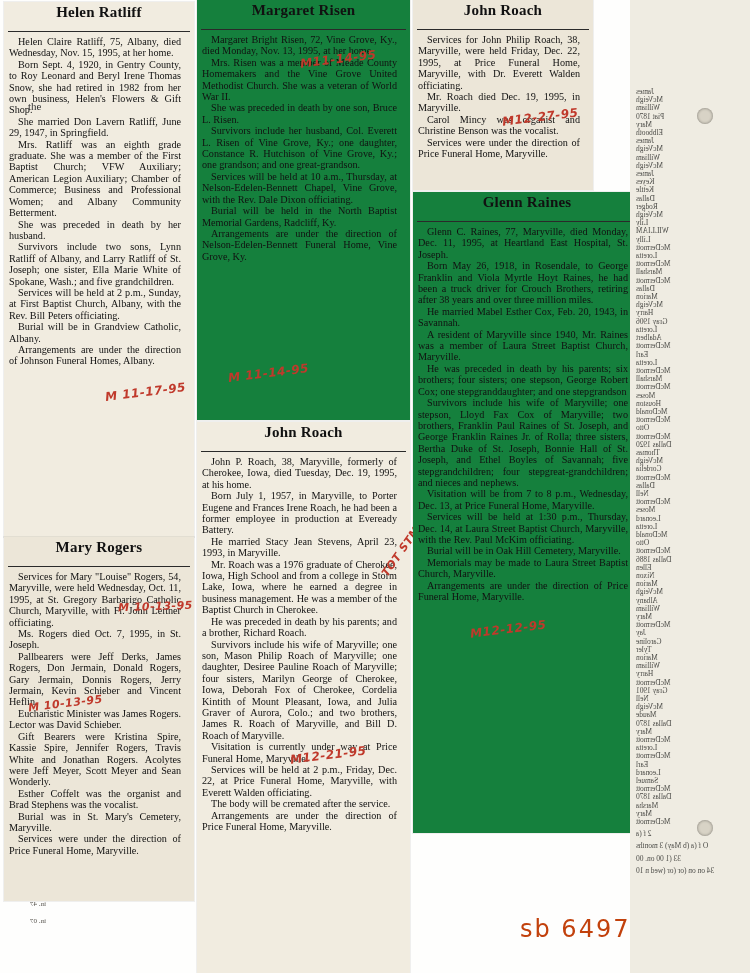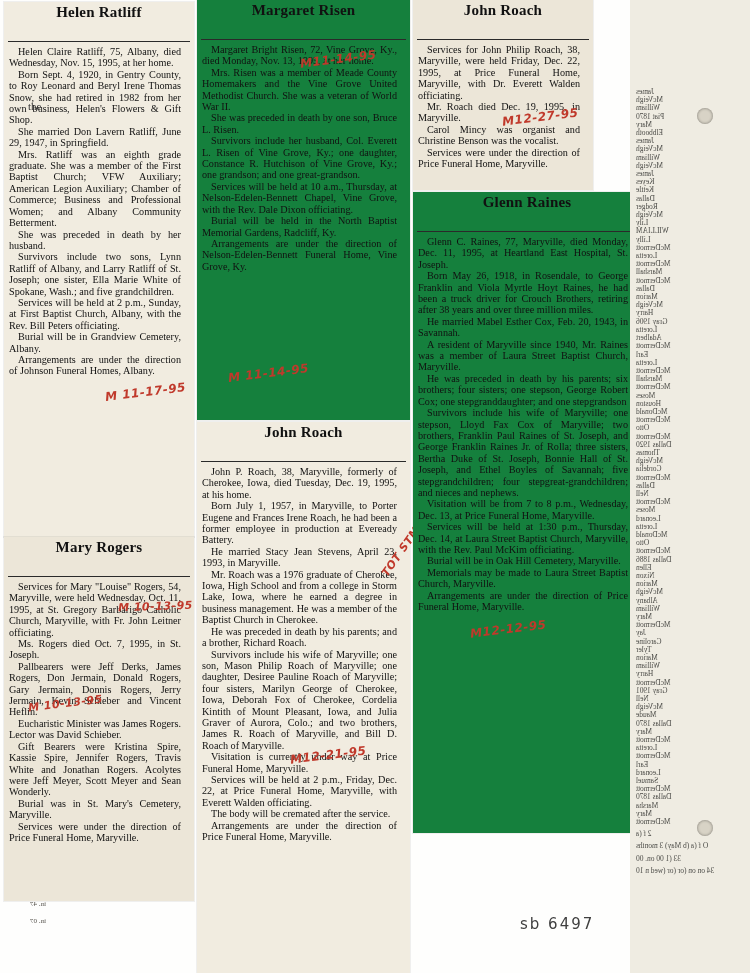--- a/index.html
+++ b/index.html
@@ -22,21 +22,21 @@
   .clip.paperA{background:#f1ece0;}
   .clip.paperB{background:#ece6d8;}
   .clip.paperC{background:#15803d;}
 
   .obit-title{
     text-align:center;
     font-weight:bold;
     font-size:15px;
     letter-spacing:0.2px;
     border-bottom:1px solid #2a2a2a;
-    padding-bottom:20px;
+    padding-bottom:10px;
     margin:2px 4px 4px 4px;
     font-family:"Liberation Serif", serif;
   }
   .body-text{
     font-size:10.2px;
     line-height:11.4px;
     text-align:justify;
     text-justify:inter-word;
     padding:0 13px 3px 5px;
     hyphens:auto;
@@ -83,22 +83,22 @@
   .punch{
     position:absolute;
     width:16px;height:16px;border-radius:50%;
     background:#d8d3c6;
     box-shadow:inset 0 0 3px rgba(0,0,0,.45);
   }
   .footer-code{
     position:absolute;
     left:520px;top:915px;
     font-family:"DejaVu Sans", sans-serif;
-    font-size:15px;
-    color:#404040;
+    font-size:24px;
+    color:#c2410c;
     letter-spacing:2px;
   }
   .micro{
     position:absolute;
     font-size:7px;line-height:8px;color:#55524c;
     font-family:"Liberation Serif", serif;
     transform:scaleX(-1);
     text-align:right;
   }
 </style>
@@ -110,34 +110,35 @@
   <div class="clip paperA" style="left:4px;top:2px;width:190px;height:535px;">
     <div class="obit-title">Helen Ratliff</div>
     <div class="body-text">
       <p>Helen Claire Ratliff, 75, Albany, died Wednesday, Nov. 15, 1995, at her home.</p>
       <p>Born Sept. 4, 1920, in Gentry County, to Roy Leonard and Beryl Irene Thomas Snow, she had retired in 1982 from her own business, Helen's Flowers &amp; Gift Shop.</p>
       <p>She married Don Lavern Ratliff, June 29, 1947, in Springfield.</p>
       <p>Mrs. Ratliff was an eighth grade graduate. She was a member of the First Baptist Church; VFW Auxiliary; American Legion Auxiliary; Chamber of Commerce; Business and Professional Women; and Albany Community Betterment.</p>
       <p>She was preceded in death by her husband.</p>
       <p>Survivors include two sons, Lynn Ratliff of Albany, and Larry Ratliff of St. Joseph; one sister, Ella Marie White of Spokane, Wash.; and five grandchildren.</p>
       <p>Services will be held at 2 p.m., Sunday, at First Baptist Church, Albany, with the Rev. Bill Peters officiating.</p>
-      <p>Burial will be in Grandview Cemetery, Albany.</p>
+      <p>Burial will be in Grandview Catholic, Albany.</p>
       <p>Arrangements are under the direction of Johnson Funeral Homes, Albany.</p>
     </div>
   </div>
   <div class="hand tilt2" style="left:105px;top:385px;">M 11-17-95</div>
 
   <div class="clip paperB" style="left:4px;top:537px;width:190px;height:364px;">
     <div class="obit-title">Mary Rogers</div>
     <div class="body-text">
       <p>Services for Mary "Louise" Rogers, 54, Maryville, were held Wednesday, Oct. 11, 1995, at St. Gregory Barbarigo Catholic Church, Maryville, with Fr. John Leitner officiating.</p>
       <p>Ms. Rogers died Oct. 7, 1995, in St. Joseph.</p>
       <p>Pallbearers were Jeff Derks, James Rogers, Don Jermain, Donald Rogers, Gary Jermain, Donnis Rogers, Jerry Jermain, Kevin Schieber and Vincent Heflin.</p>
       <p>Eucharistic Minister was James Rogers. Lector was David Schieber.</p>
       <p>Gift Bearers were Kristina Spire, Kassie Spire, Jennifer Rogers, Travis White and Jonathan Rogers. Acolytes were Jeff Meyer, Scott Meyer and Sean Wonderly.</p>
+      <p>Esther Coffelt was the organist and Brad Stephens was the vocalist.</p>
       <p>Burial was in St. Mary's Cemetery, Maryville.</p>
       <p>Services were under the direction of Price Funeral Home, Maryville.</p>
     </div>
   </div>
   <div class="hand tilt3" style="left:118px;top:600px;font-size:11px;">M 10-13-95</div>
   <div class="hand tilt2" style="left:28px;top:697px;font-size:11px;">M 10-13-95</div>
 
   <div class="micro" style="left:30px;top:900px;">in. 47</div>
   <div class="micro" style="left:30px;top:917px;">in. 07</div>
 

